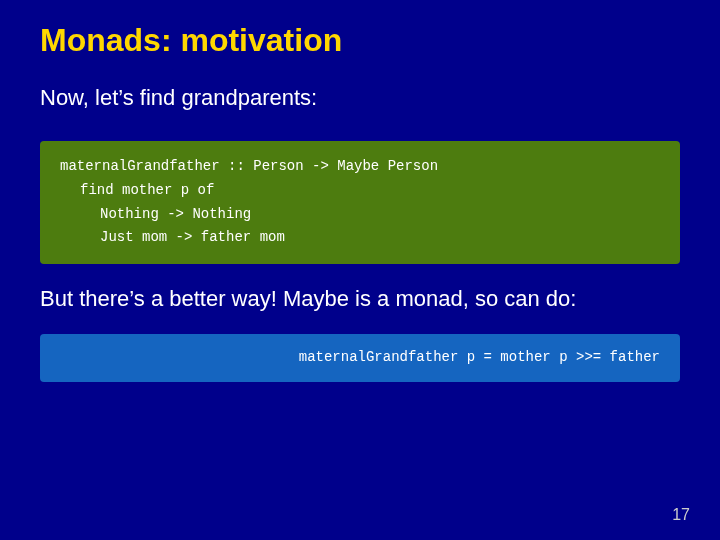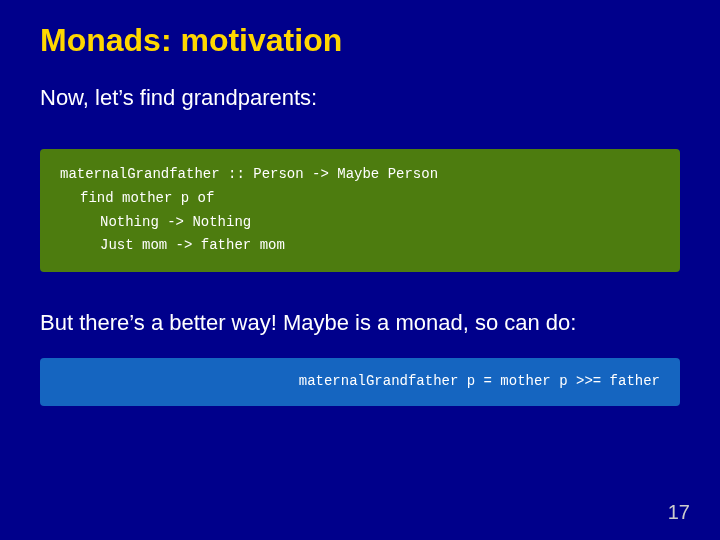--- a/index.html
+++ b/index.html
@@ -30,21 +30,21 @@
     .title {
       font-size: 32px;
       font-weight: bold;
       color: #FFD700;
       margin-bottom: 8px;
     }
 
     .subtitle {
       font-size: 22px;
       color: #FFFFFF;
-      margin-bottom: 20px;
+      margin-bottom: 12px;
     }
 
     .code-block {
       background-color: #4d7c0f;
       border-radius: 4px;
       padding: 14px 20px;
       font-family: 'Courier New', Courier, monospace;
       font-size: 14px;
       color: #FFFFFF;
       line-height: 1.7;
@@ -61,29 +61,29 @@
       color: #FFFFFF;
       line-height: 1.7;
       display: inline-block;
       width: 100%;
       text-align: right;
     }
 
     .description {
       font-size: 22px;
       color: #FFFFFF;
-      margin-top: 20px;
+      margin-top: 4px;
       margin-bottom: 4px;
     }
 
     .slide-number {
       position: absolute;
       bottom: 16px;
       right: 30px;
-      font-size: 20px;
+      font-size: 16px;
       color: #CCCCCC;
     }
 
     .indent-1 {
       padding-left: 20px;
     }
 
     .indent-2 {
       padding-left: 40px;
     }

